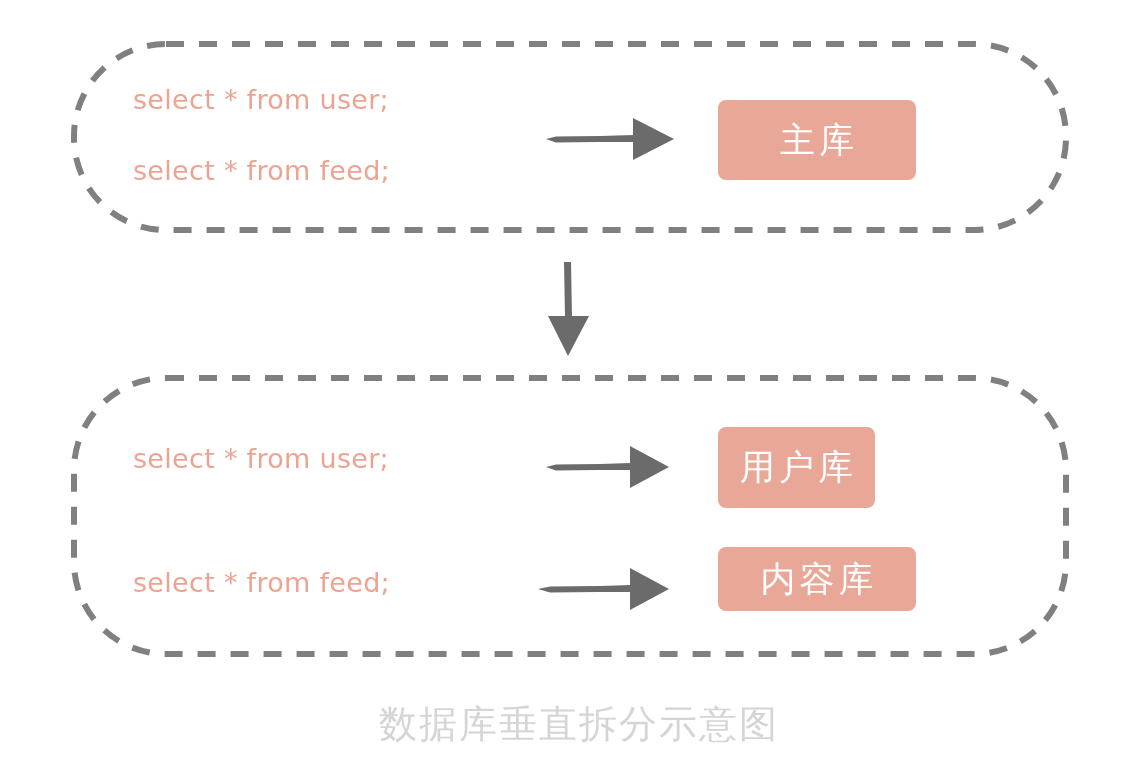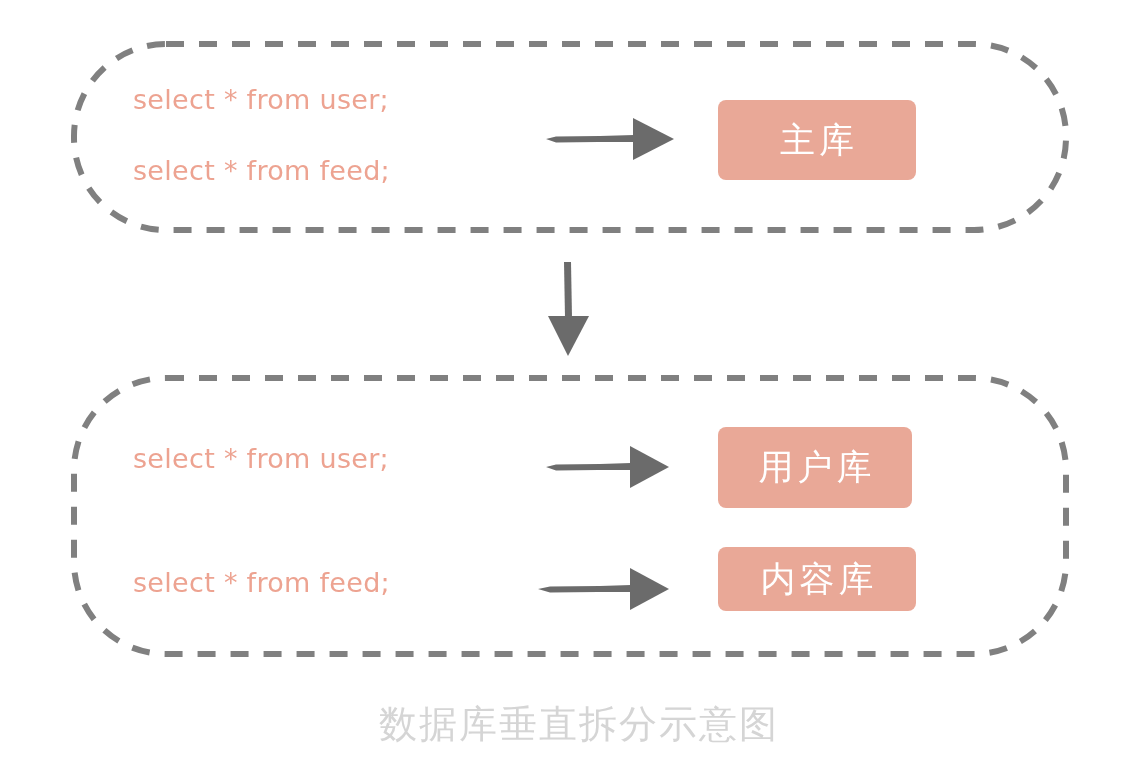--- a/index.html
+++ b/index.html
@@ -82,21 +82,21 @@
     color: #ffffff;
     font-family: "DejaVu Sans", sans-serif;
     font-size: 35px;
     font-weight: 400;
     letter-spacing: 4px;
     text-indent: 4px;
     line-height: 1;
     white-space: nowrap;
   }
   #db-main    { left: 718px; top: 100px; width: 198px; height: 80px; }
-  #db-user    { left: 718px; top: 427px; width: 194px; height: 81px; }
+  #db-user    { left: 718px; top: 427px; width: 157px; height: 81px; }
   #db-content { left: 718px; top: 547px; width: 198px; height: 64px; }
 
   
   #caption {
     position: absolute;
     left: 8px;
     top: 702px;
     width: 1142px;
     text-align: center;
     color: #d5d5d5;

